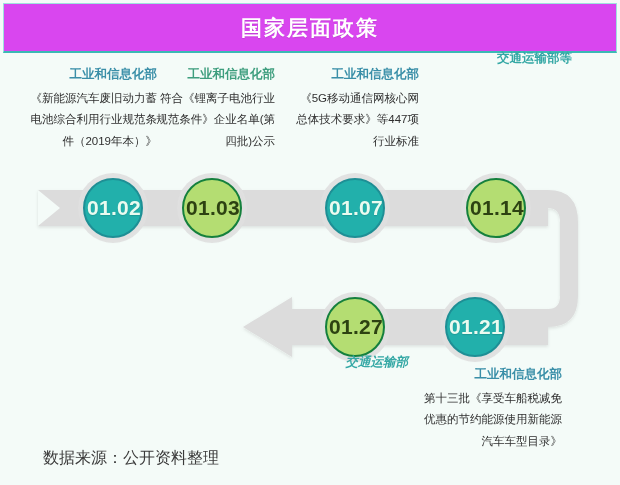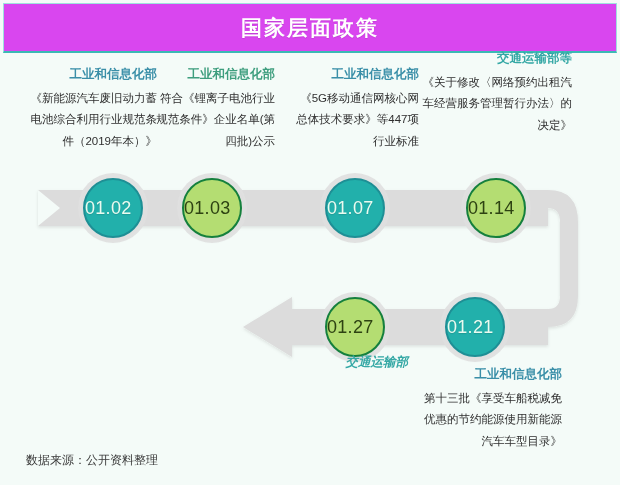--- a/index.html
+++ b/index.html
@@ -35,23 +35,23 @@
     position: absolute;
     left: 0; top: 0;
     width: 620px; height: 485px;
     pointer-events: none;
   }
   
   .date-node {
     position: absolute;
     width: 60px; height: 60px;
     border-radius: 50%;
-    display: flex; align-items: center; justify-content: flex-start;
-    font-size: 18px;
-    font-weight: normal;
+    display: flex; align-items: center; justify-content: flex-end;
+    font-size: 21px;
+    font-weight: bold;
     letter-spacing: 0.3px;
     box-shadow: 0 0 0 5px rgba(223,223,223,0.92), 0 2px 4px rgba(0,0,0,0.13);
   }
   .date-node.teal {
     background: #22b0ab;
     border: 2px solid #1e8f95;
     color: #eafbf0;
     text-shadow: 0 1px 1px rgba(0,0,0,0.12);
   }
   .date-node.green {
@@ -71,22 +71,22 @@
     white-space: nowrap;
   }
   .col-body {
     font-size: 11.5px;
     line-height: 1.85;
     color: #2f2f2f;
   }
   
   #footer-source {
     position: absolute;
-    left: 26px; bottom: 16px;
-    font-size: 12px;
+    left: 43px; bottom: 16px;
+    font-size: 16px;
     color: #3a3a3a;
     margin-top: 48px;
   }
 </style>
 </head>
 <body>
 
 <div id="root">
 
   <div id="header">
@@ -156,21 +156,20 @@
     <div class="col-body">符合《锂离子电池行业规范条件》企业名单(第四批)公示</div>
   </div>
 
   <div class="col" style="left:291px; top:66px; width:128px;">
     <div class="col-heading" style="color:#3a8fa8;">工业和信息化部</div>
     <div class="col-body">《5G移动通信网核心网总体技术要求》等447项行业标准</div>
   </div>
 
   <div class="col" style="left:422px; top:50px; width:150px;">
     <div class="col-heading" style="color:#35a8a5;">交通运输部等</div>
-    <div class="col-body">《关于修改〈网络预约出租汽车经营服务管理暂行办法〉的决定》</div>
   </div>
 
   <div class="date-node teal" style="left:83px;  top:178px;">
     <span>01.02</span>
   </div>
   <div class="date-node green" style="left:182px; top:178px;">
     <span>01.03</span>
   </div>
   <div class="date-node teal" style="left:325px; top:178px;">
     <span>01.07</span>

